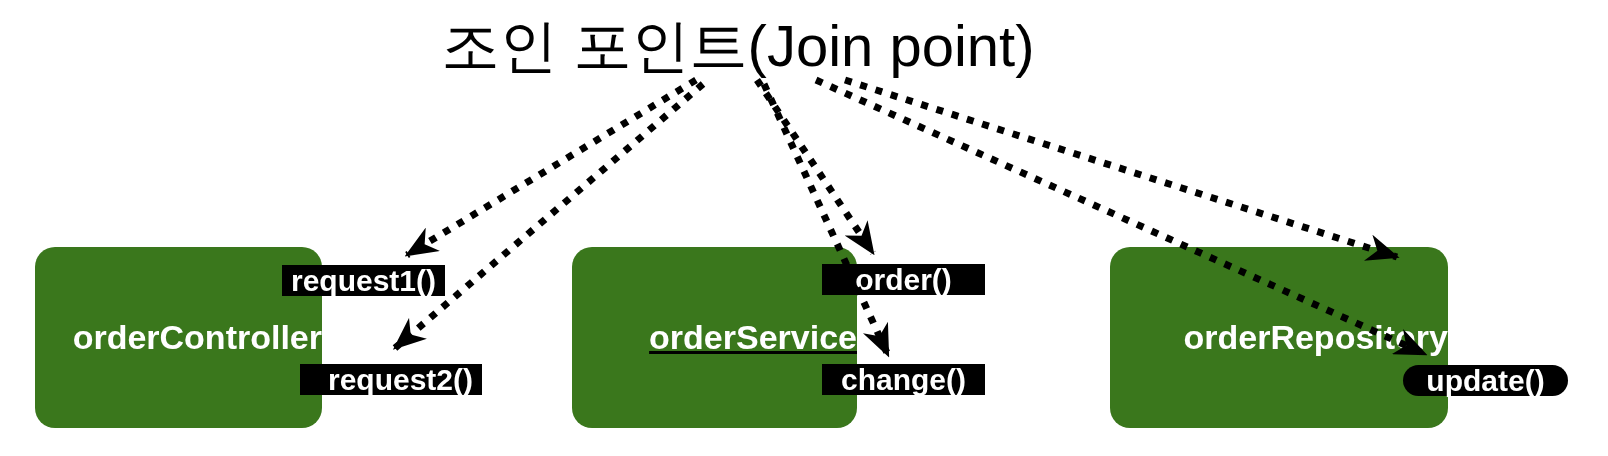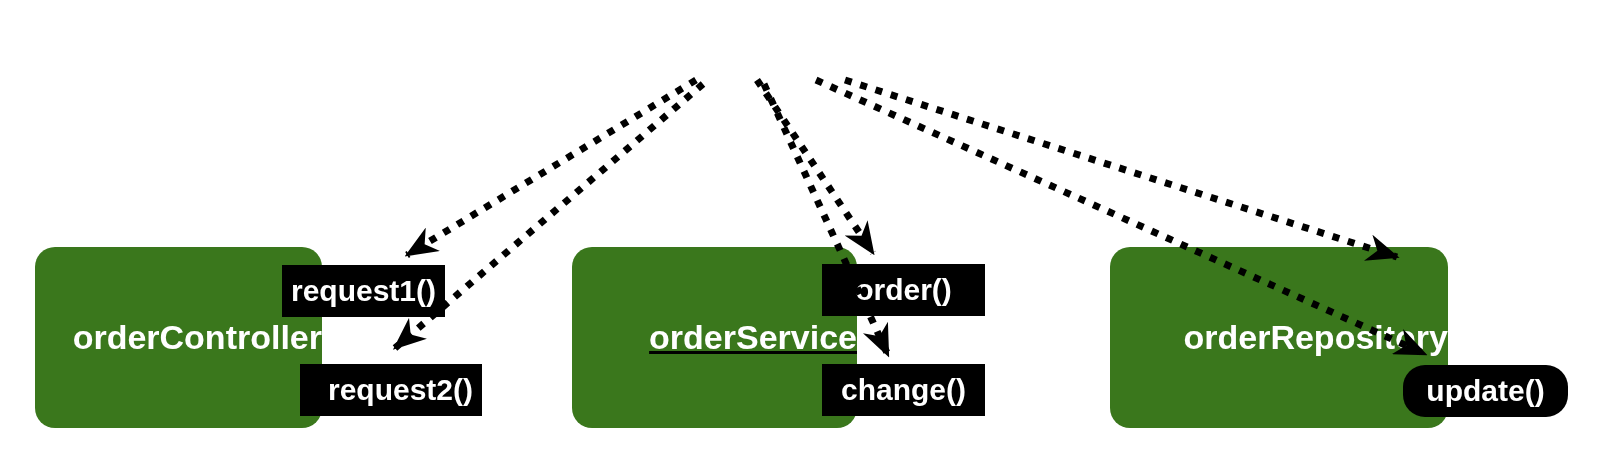--- a/index.html
+++ b/index.html
@@ -37,21 +37,21 @@
     justify-content: flex-end;
   }
   .gbox .gbox-label {
     color: var(--box-text, #ffffff);
     font-size: 34px;
     font-weight: bold;
     white-space: nowrap;
   }
   .mlabel {
     position: absolute;
-    height: 52px;
+    height: 31px;
     background: var(--label-bg, #000000);
     color: var(--label-text, #ffffff);
     font-size: 30px;
     font-weight: bold;
     display: flex;
     align-items: center;
     justify-content: center;
     white-space: nowrap;
     z-index: 2;
     text-align: right;
@@ -81,20 +81,21 @@
     stroke-width: 7;
     stroke-dasharray: 7 9;
     stroke-linecap: butt;
   }
 </style>
 </head>
 <body>
 
 <div id="canvas">
 
+  <div class="diagram-title">조인 포인트(Join point)</div>
 
   <div class="gbox" id="box-controller">
     <span class="gbox-label">orderController</span>
   </div>
   <div class="gbox" id="box-service">
     <span class="gbox-label">orderService</span>
   </div>
   <div class="gbox" id="box-repository">
     <span class="gbox-label">orderRepository</span>
   </div>

